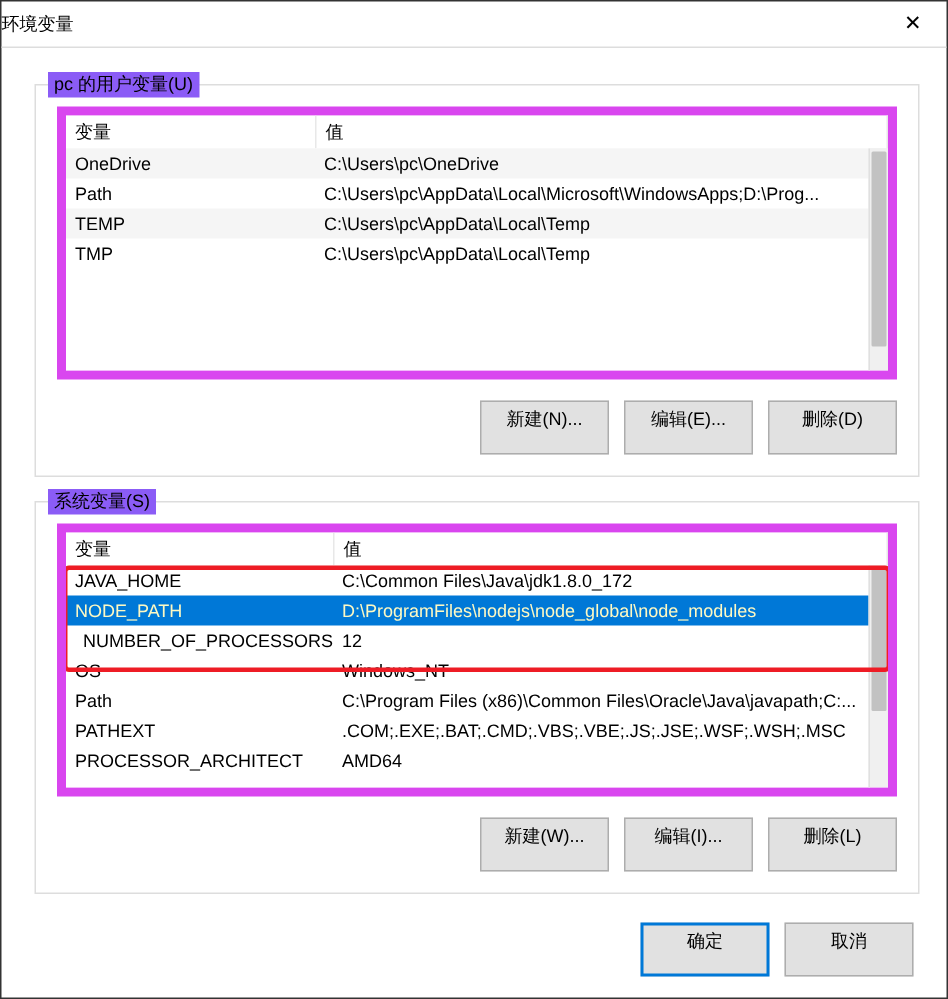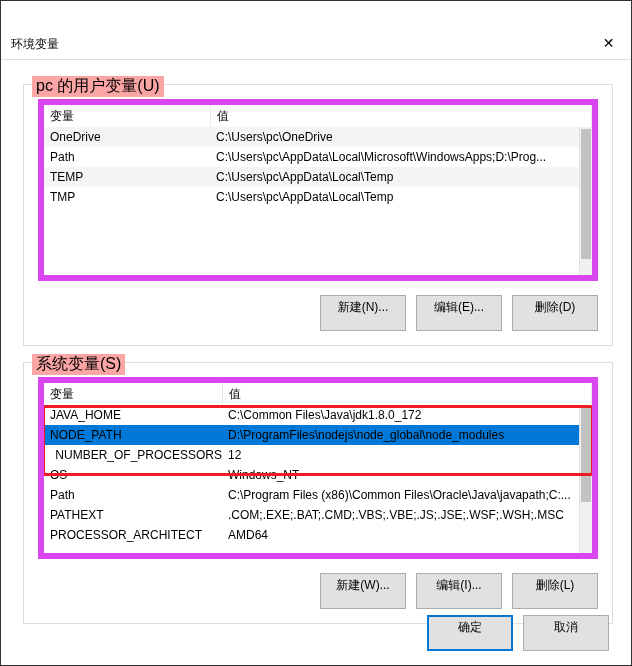--- a/index.html
+++ b/index.html
@@ -1,31 +1,31 @@
 <!DOCTYPE html>
 <html><head>
 <meta charset="utf-8">
 <style>
   html,body{margin:0;padding:0;font-family:"Microsoft YaHei","Segoe UI",Tahoma,sans-serif;font-size:12px;background:#888;}
   .frame{position:relative;width:632px;height:666px;background:#fff;border:1px solid #333;box-sizing:border-box;}
-  .titlebar{height:30px;line-height:30px;padding-left:10px;border-bottom:1px solid #ddd;position:relative;margin-top:28px;}
+  .titlebar{height:30px;line-height:30px;border-bottom:1px solid #ddd;position:relative;}
   .titlebar .title{font-size:12px;}
   .close{position:absolute;top:0;right:0;width:45px;height:30px;text-align:center;line-height:28px;font-size:14px;font-family:Arial;}
   .content{padding:8px 18px 18px 22px;}
   .group{border:1px solid #ddd;position:relative;padding:14px 14px 14px 14px;margin-top:16px;}
-  .group-title{position:absolute;top:-9px;left:8px;background:#fca5a5;padding:0 4px;font-size:16px;}
+  .group-title{position:absolute;top:-9px;left:8px;background:#8b5cf6;padding:0 4px;font-size:12px;}
   .listbox{height:170px;border:6px solid #d946ef;overflow:hidden;position:relative;}
   .list-header{display:flex;height:22px;line-height:22px;background:#fff;border-bottom:1px solid #e8e8e8;}
   .col-var{flex:0 0 160px;padding-left:6px;overflow:hidden;white-space:nowrap;text-overflow:ellipsis;}
   .col-val{flex:1;padding-left:6px;overflow:hidden;white-space:nowrap;text-overflow:ellipsis;}
   .list-header .col-var,.list-header .col-val{border-right:1px solid #e8e8e8;}
   .list-body{position:absolute;top:22px;bottom:0;left:0;right:12px;overflow:hidden;background:#fff;}
   .row{display:flex;height:20px;line-height:20px;}
   .row.alt{background:#f5f5f5;}
-  .row.sel{background:#0078d7;color:#000000;}
+  .row.sel{background:#0078d7;color:#fef9c3;}
   .scrollbar{position:absolute;top:22px;right:0;bottom:0;width:12px;background:#f0f0f0;border-left:1px solid #e0e0e0;}
   .thumb{position:absolute;left:1px;right:1px;background:#c2c2c2;border-radius:1px;}
   .btn-row{display:flex;justify-content:flex-end;gap:10px;margin-top:14px;}
   .btn{min-width:86px;height:36px;line-height:22px;text-align:center;border:1px solid #adadad;background:#e1e1e1;font-size:12px;box-sizing:border-box;}
   .btn.primary{border:2px solid #0078d7;line-height:20px;}
   .dlg-btns{position:absolute;right:22px;bottom:14px;display:flex;gap:10px;}
   
   .highlight{position:absolute;border:3px solid #ee1c25;border-radius:4px;pointer-events:none;}
 </style>
 </head>

